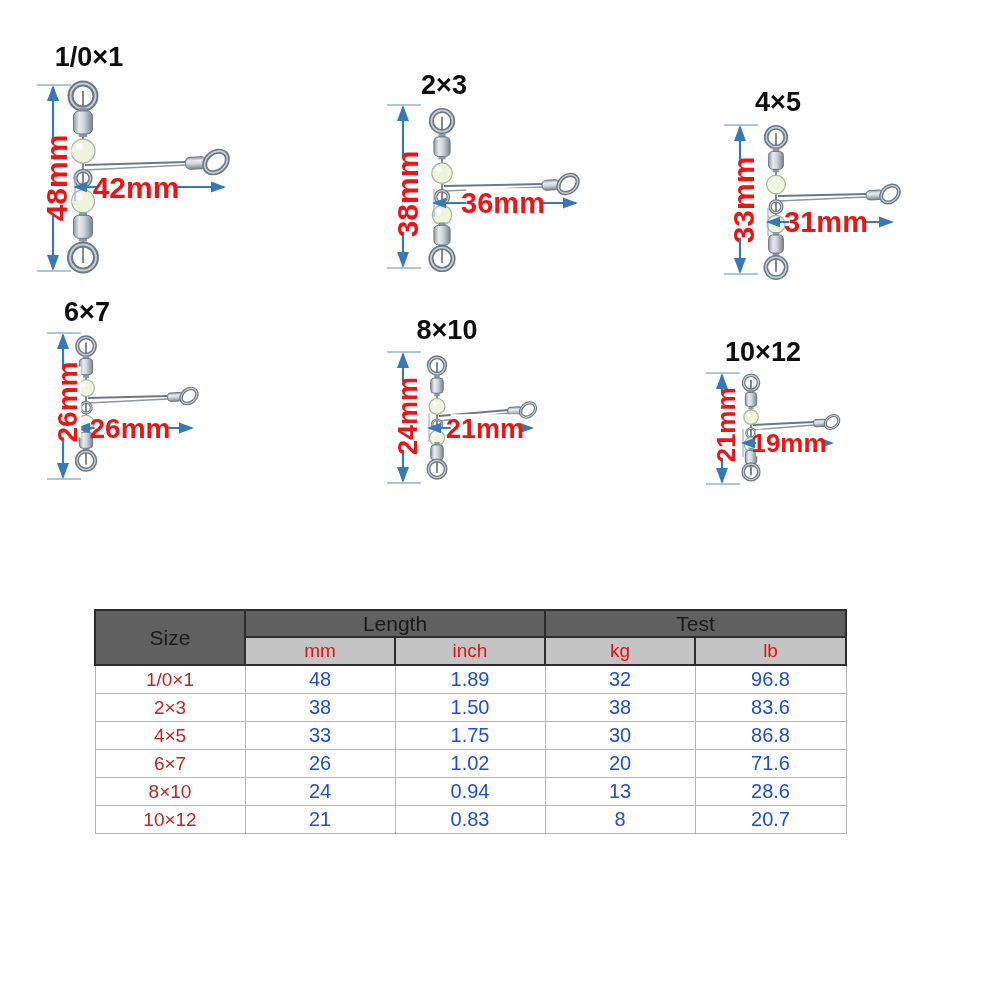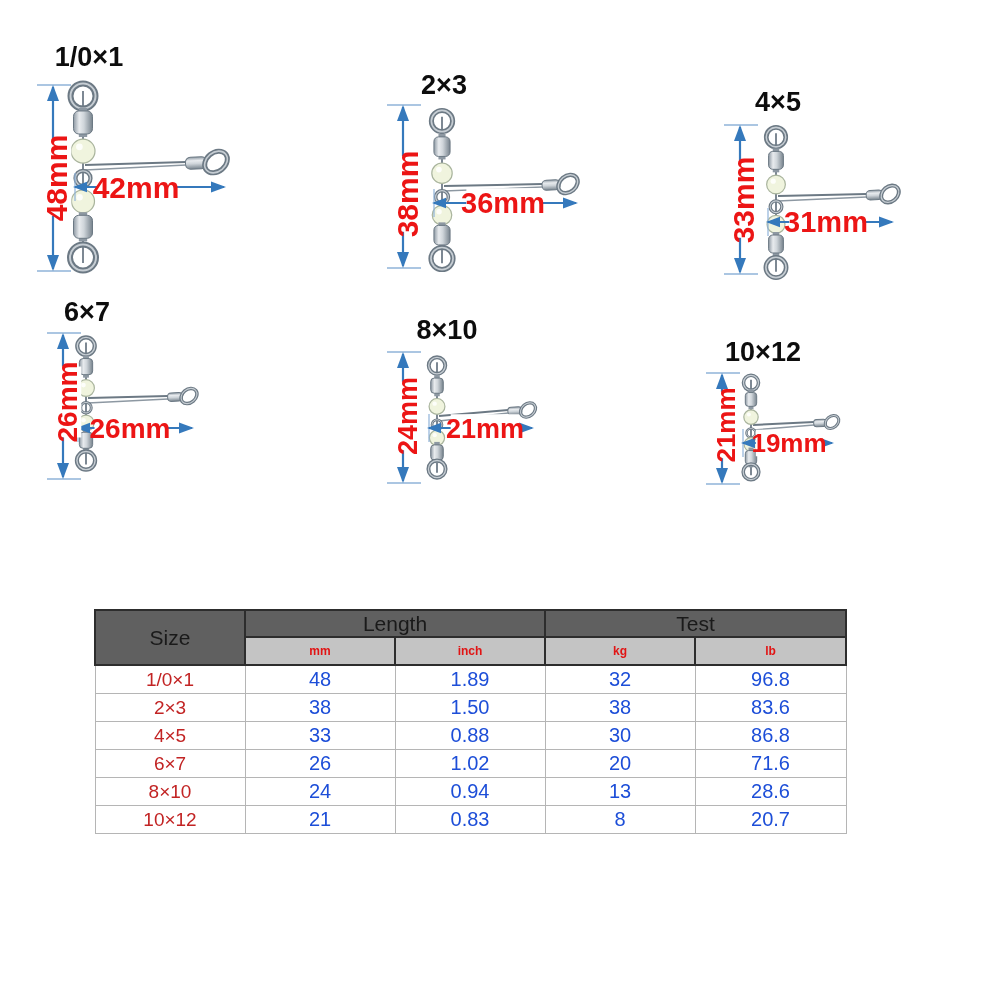--- a/index.html
+++ b/index.html
@@ -17,21 +17,21 @@
     font-family:"Liberation Sans", sans-serif;
   }
   .spec-table th,.spec-table td{padding:0;text-align:center;vertical-align:middle;}
   .spec-table thead th{
     background:#606060;color:#1a1a1a;font-weight:normal;
     font-size:21px;border:2px solid #2d2d2d;
   }
   .spec-table thead tr.h1 th{height:25px;}
   .spec-table thead tr.h2 th{height:26px;}
   .spec-table thead th.sub{
-    background:#c4c4c4;color:#e11414;font-weight:bold;font-size:12px;
+    background:#c4c4c4;color:#e11414;font-weight:normal;font-size:19px;
   }
   .spec-table tbody td{
     background:#ffffff;border:1px solid #b5b5b5;
     font-size:20px;color:#1d4ed8;height:27px;
   }
   .spec-table tbody td.size{color:#c22424;font-size:19px;}
 </style>
 </head>
 <body>
 
@@ -480,21 +480,21 @@
       <tr>
         <td class="size">2×3</td>
         <td>38</td>
         <td>1.50</td>
         <td>38</td>
         <td>83.6</td>
       </tr>
       <tr>
         <td class="size">4×5</td>
         <td>33</td>
-        <td>0.88</td>
+        <td>1.75</td>
         <td>30</td>
         <td>86.8</td>
       </tr>
       <tr>
         <td class="size">6×7</td>
         <td>26</td>
         <td>1.02</td>
         <td>20</td>
         <td>71.6</td>
       </tr>

